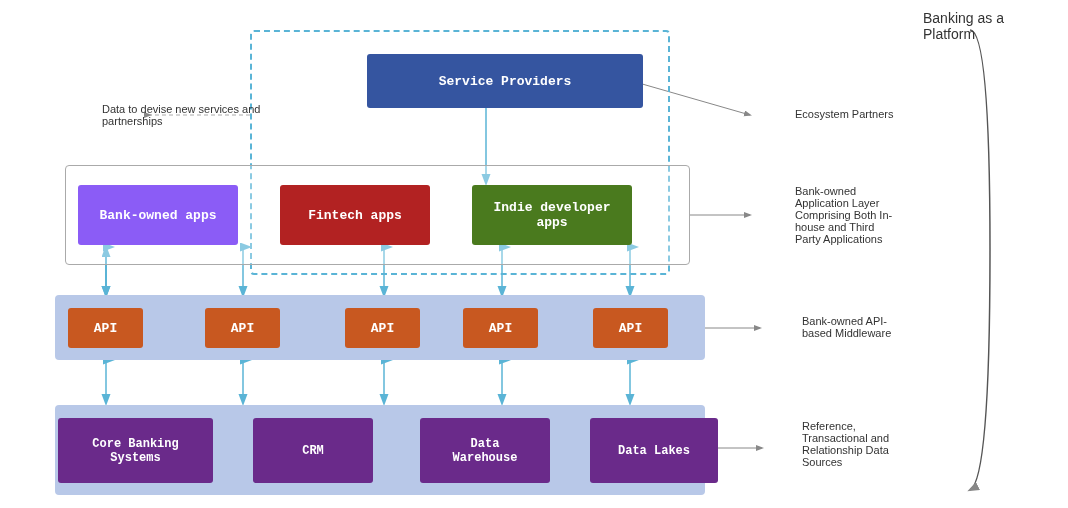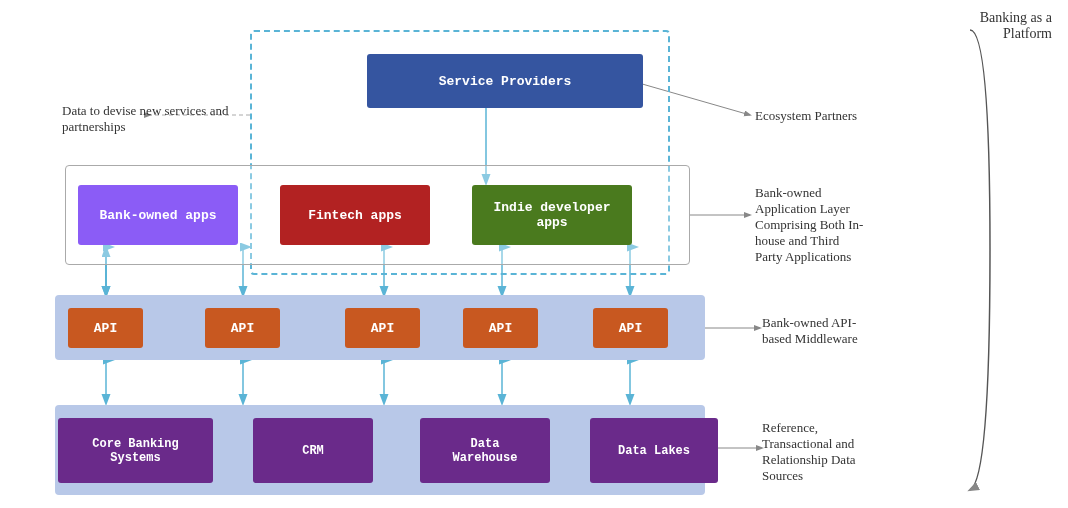--- a/index.html
+++ b/index.html
@@ -122,33 +122,34 @@
       left: 65px; top: 165px;
       width: 625px; height: 100px;
       border: 1px solid #aaa;
       border-radius: 4px;
       background: rgba(255,255,255,0.3);
     }
 
     
     .annotation {
       position: absolute;
-      font-size: 13px;
+      font-size: 11px;
       color: #333;
-      font-family: Liberation Serif, serif;
+      font-family: Liberation Sans, sans-serif;
+      margin-left: 40px;
     }
 
     
     .title {
       position: absolute;
-      right: 16px; top: 10px;
+      right: 25px; top: 10px;
       font-size: 14px;
-      font-family: Liberation Serif, serif;
+      font-family: Liberation Sans, sans-serif;
       color: #333;
-      text-align: right;
+      text-align: left;
       width: 120px;
     }
 
     
     .arrows-svg {
       position: absolute;
       left: 0; top: 0;
       width: 1068px;
       height: 508px;
       pointer-events: none;

